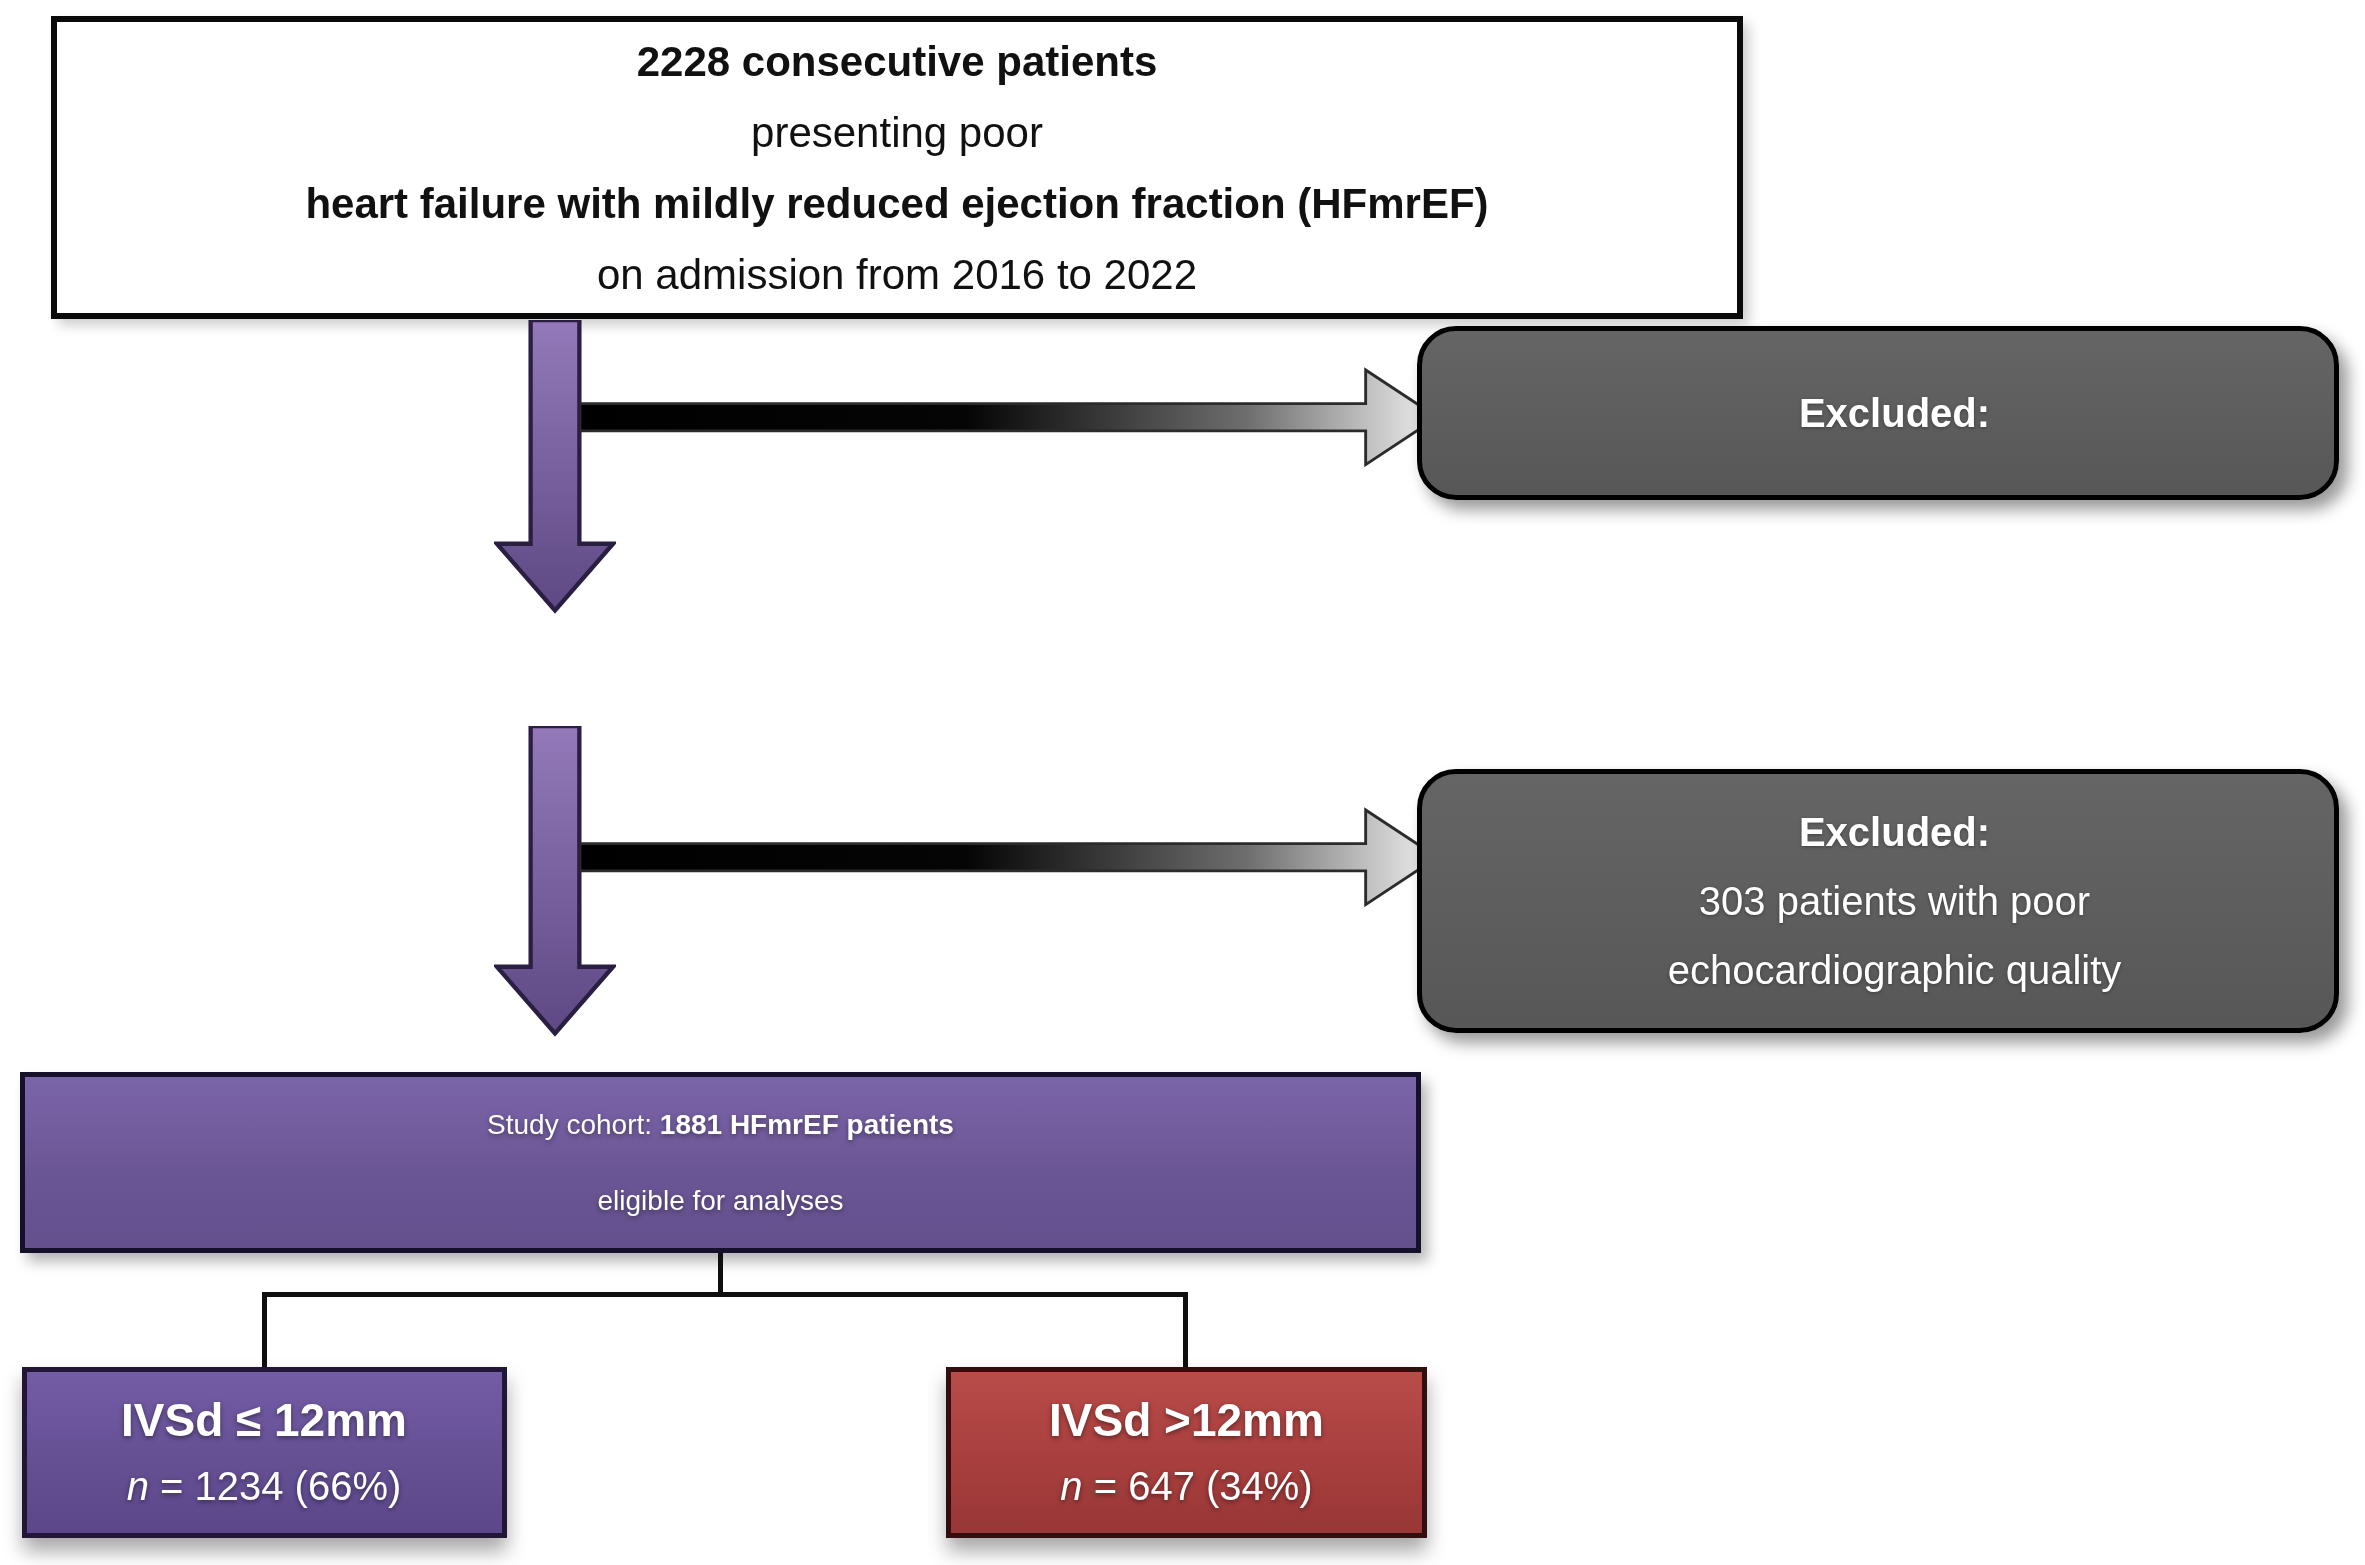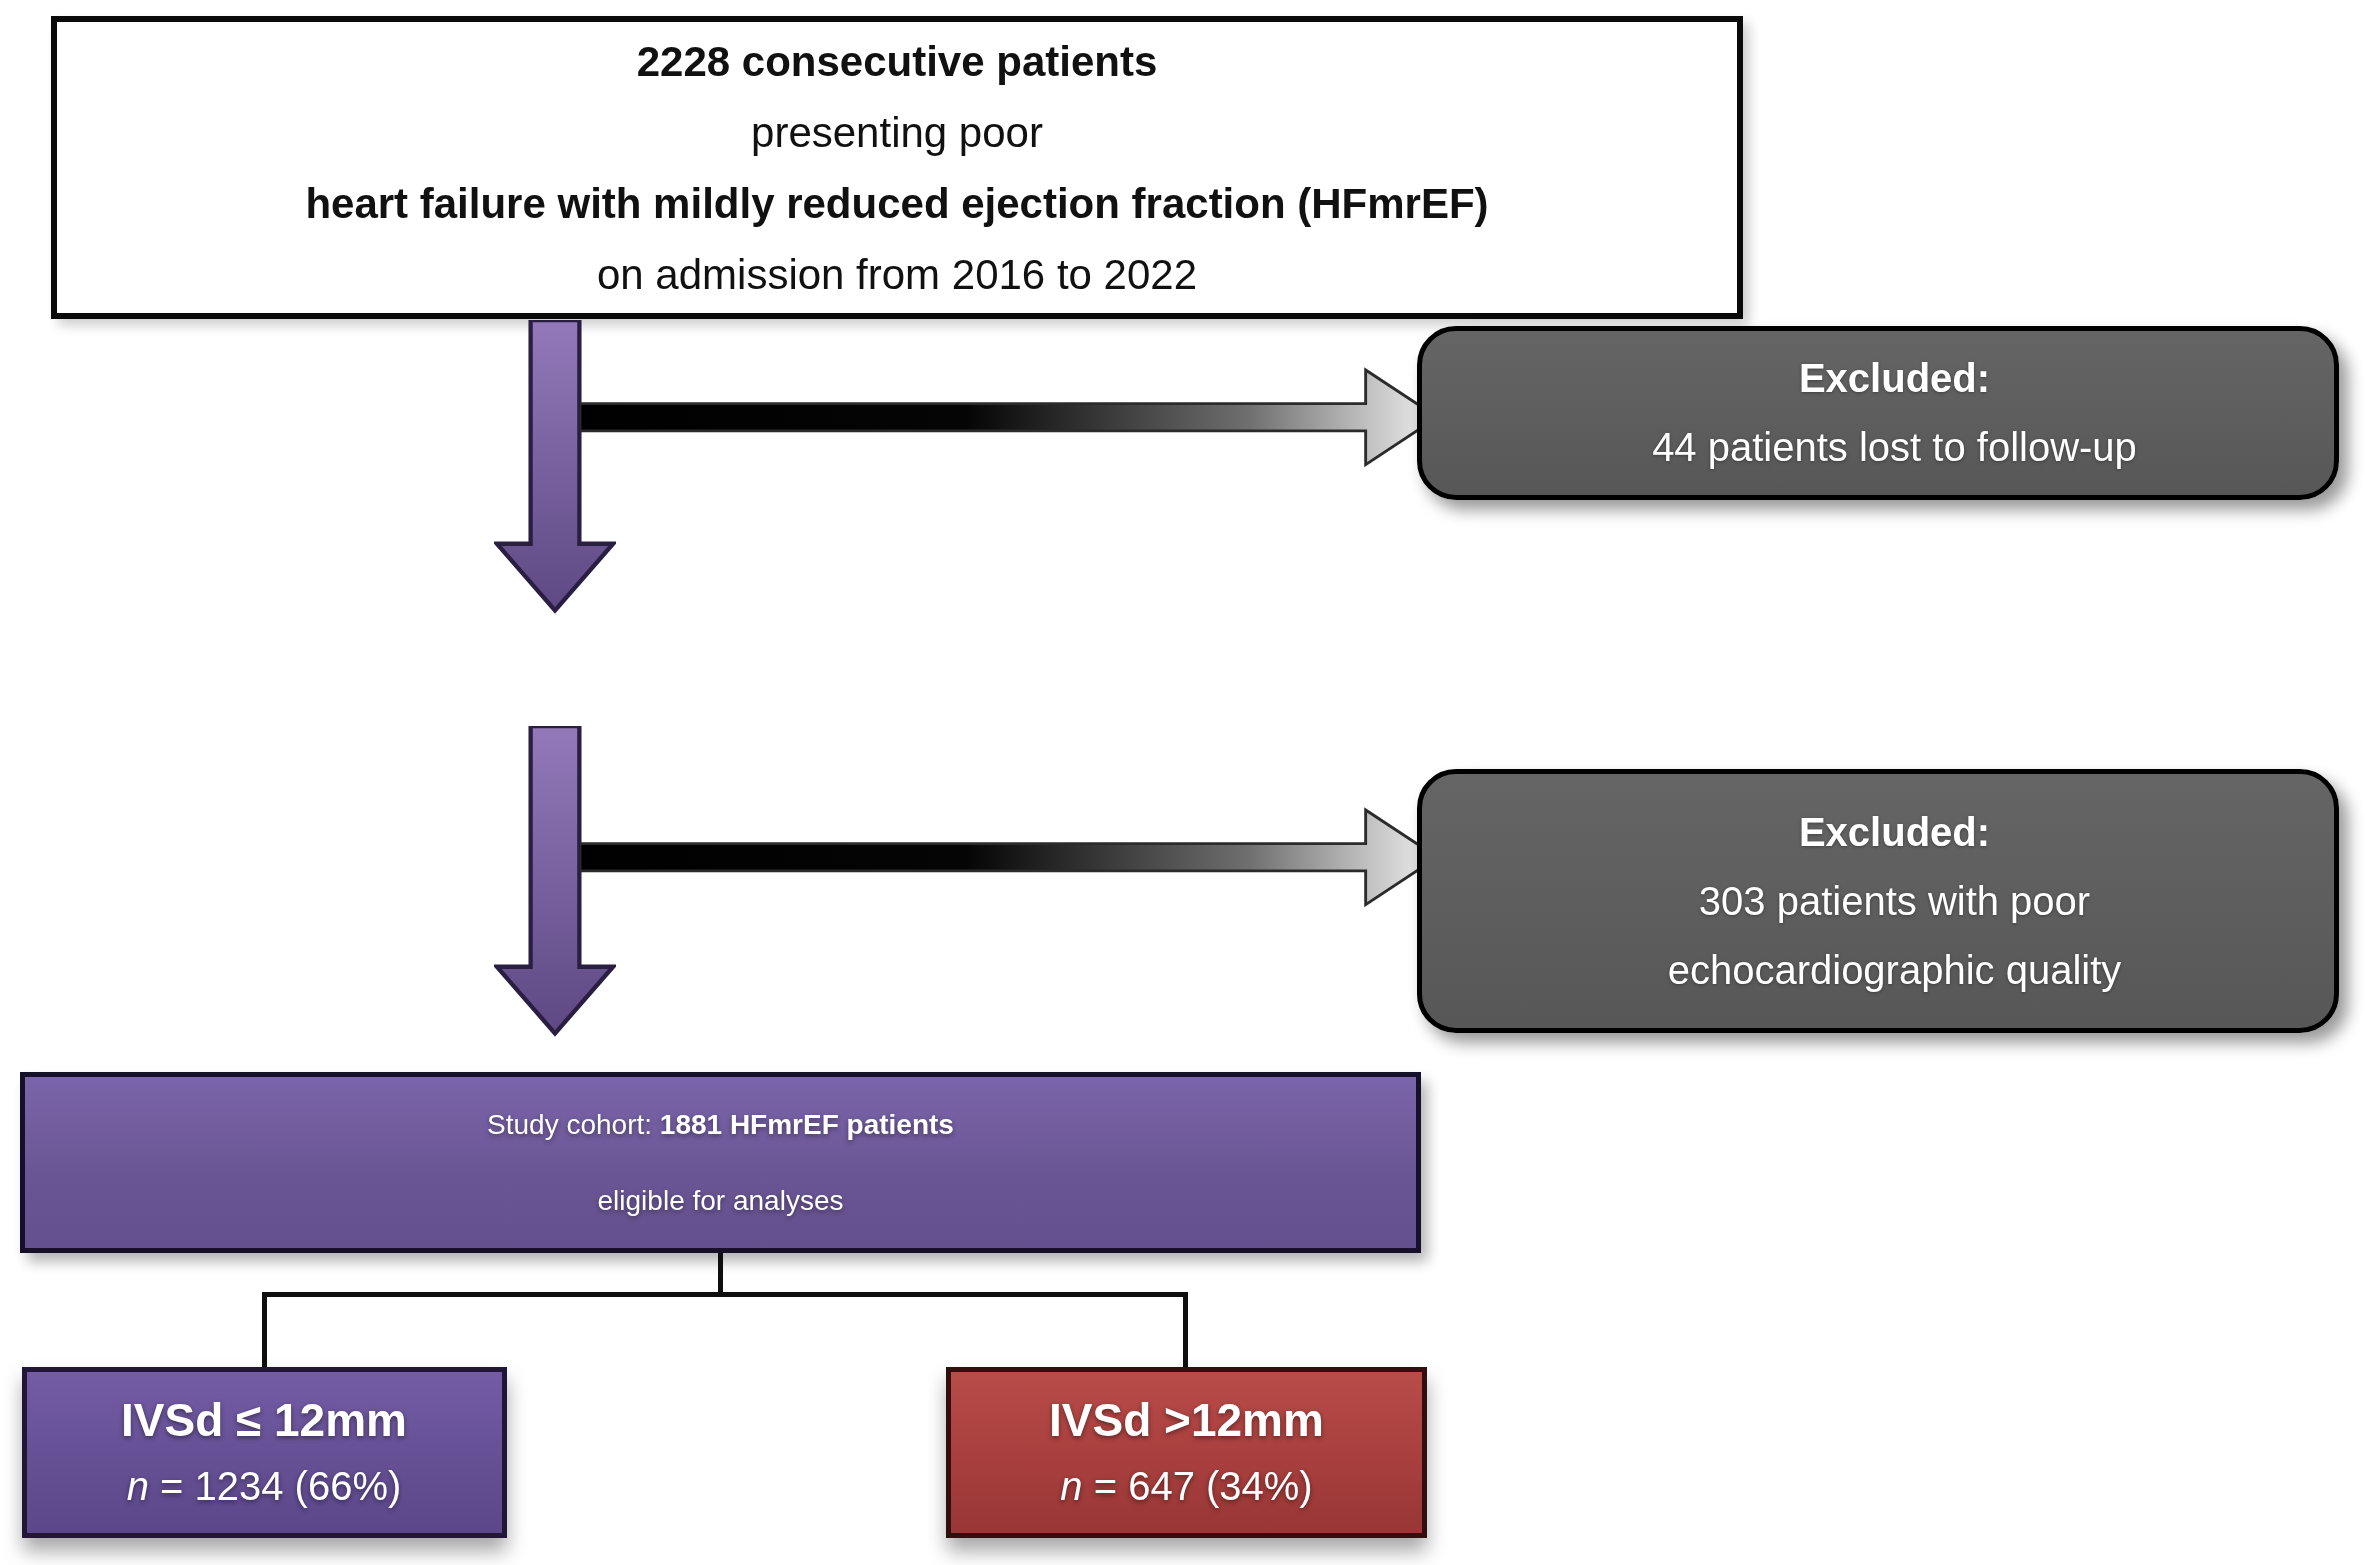--- a/index.html
+++ b/index.html
@@ -78,21 +78,20 @@
           <stop offset="0.45" stop-color="#050505"></stop>
         <stop offset="0.78" stop-color="#6f6f6f"></stop>
           <stop offset="1" stop-color="#f0f0f0"></stop>
       </linearGradient>
     </defs>
     <path d="M0,55 H1095 V8 L1195,74 L1095,140 V93 H0 Z" fill="url(#bgr1)" stroke="#2b2b2b" stroke-width="4"></path>
   </svg>
 
   <div class="abs gray-box" style="left:1417px;top:326px;width:922px;height:174px;">
     <span class="gline b">Excluded:</span>
-    <span class="gline">44 patients lost to follow-up</span>
   </div>
 
 
   <svg class="abs" style="left:494px;top:726px;" width="122" height="311" viewBox="0 0 170 434">
     <defs>
       <linearGradient id="pg2" x1="0" y1="0" x2="0" y2="1">
         <stop offset="0" stop-color="#9379b9"></stop>
           <stop offset="1" stop-color="#5e4984"></stop>
       </linearGradient>
     </defs>

